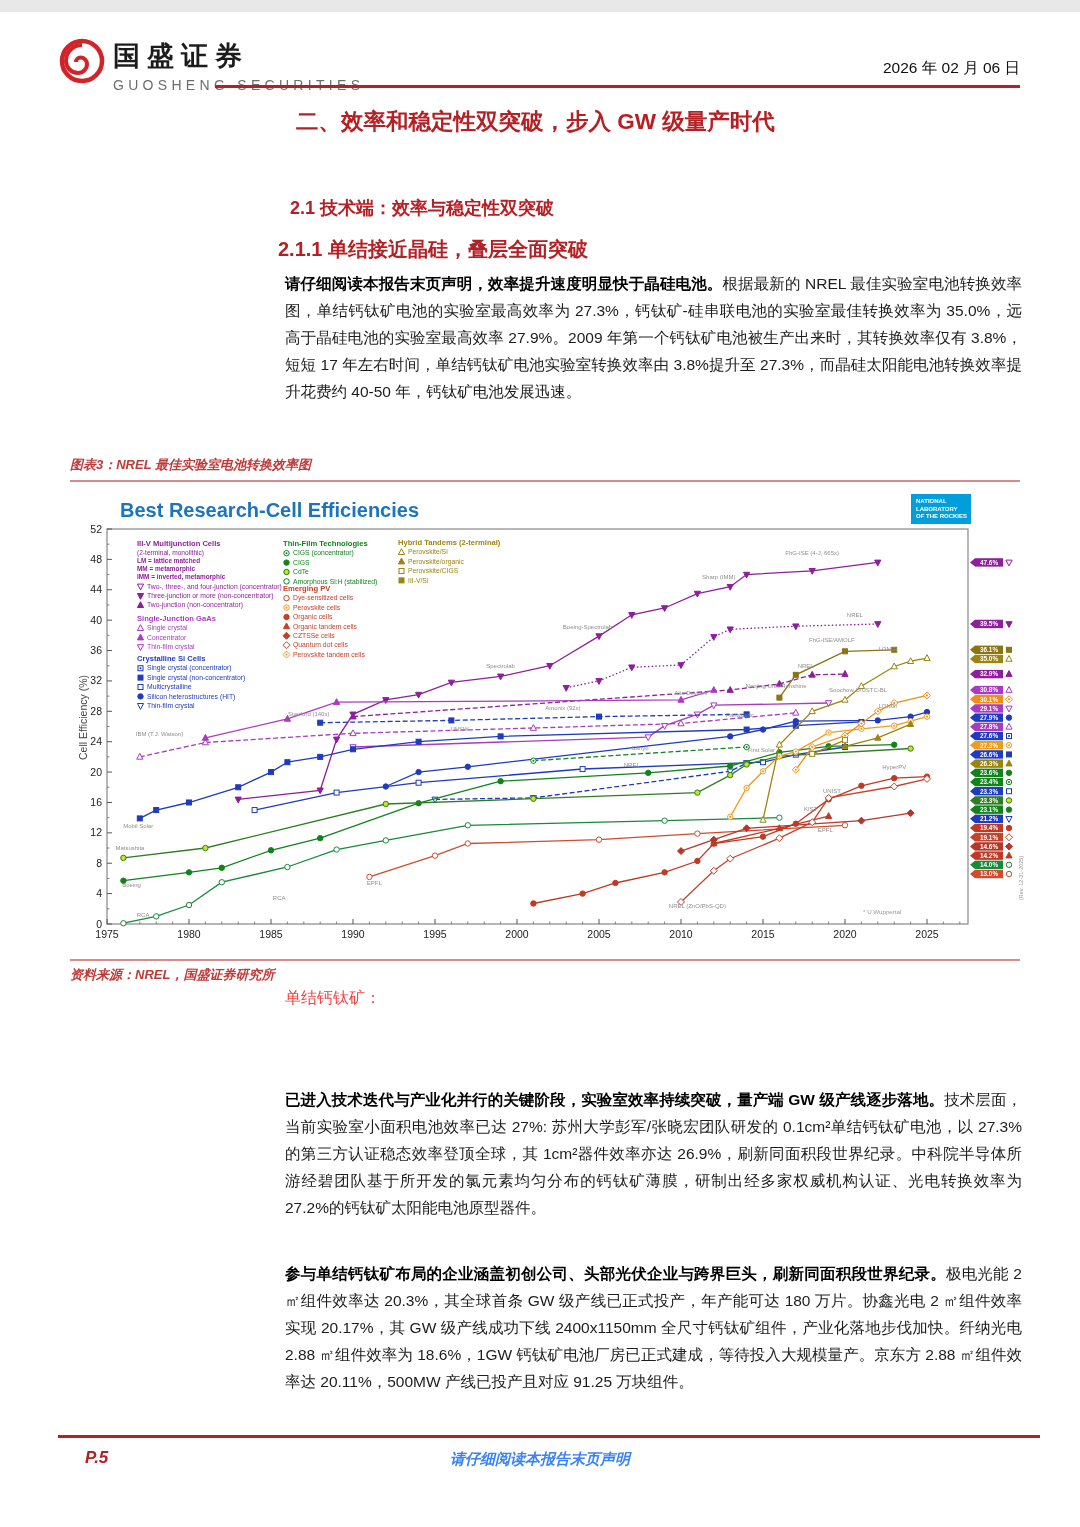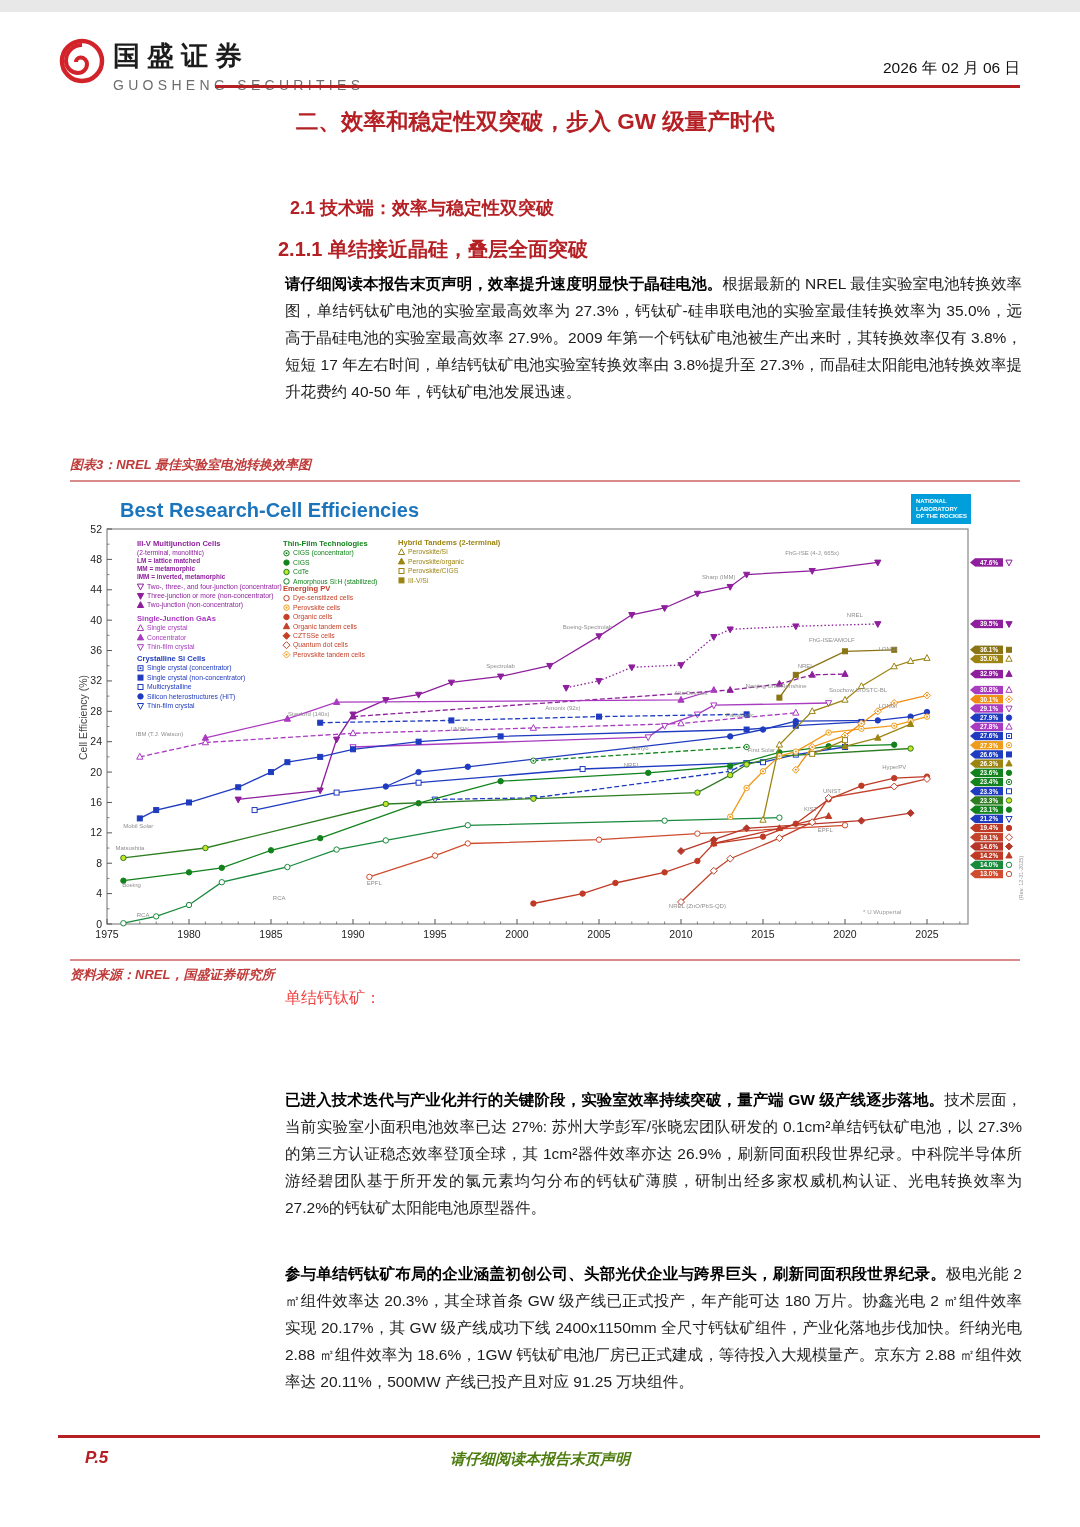--- a/index.html
+++ b/index.html
@@ -22,21 +22,21 @@
   .p1{top:258px;} .p2{top:1074px;} .p3{top:1248px;}
   
   .fig-caption{left:70px;top:444px;font-size:13px;font-style:italic;font-weight:bold;color:#bf3b3a;}
   .cap-rule{left:70px;top:468px;width:950px;height:2px;background:#d98b8b;}
   .chart-wrap{left:75px;top:478px;width:955px;height:462px;background:#fff;}
   .src-rule{left:70px;top:947px;width:950px;height:2px;background:#d98b8b;}
   .fig-source{left:70px;top:954px;font-size:13px;font-style:italic;font-weight:bold;color:#bf3b3a;}
   
   .footer-rule{left:58px;top:1423px;width:982px;height:3px;background:#b52025;}
   .page-num{left:85px;top:1436px;font-size:17px;font-weight:bold;font-style:italic;color:#b52025;}
-  .disclaimer{left:0;top:1438px;width:1080px;text-align:center;font-size:15px;font-weight:bold;font-style:italic;color:#4d7c0f;}
+  .disclaimer{left:0;top:1438px;width:1080px;text-align:center;font-size:15px;font-weight:bold;font-style:italic;color:#3b82f6;}
   svg text{font-family:"Liberation Sans","DejaVu Sans",sans-serif;}
 </style>
 </head>
 <body>
 
 <div class="page">
 
   <div class="abs" style="left:57px;top:24px;width:50px;height:50px;">
     <svg width="50" height="50" viewBox="0 0 50 50">
       <circle cx="25" cy="25" r="20" fill="none" stroke="#d3232a" stroke-width="4.5"></circle>

